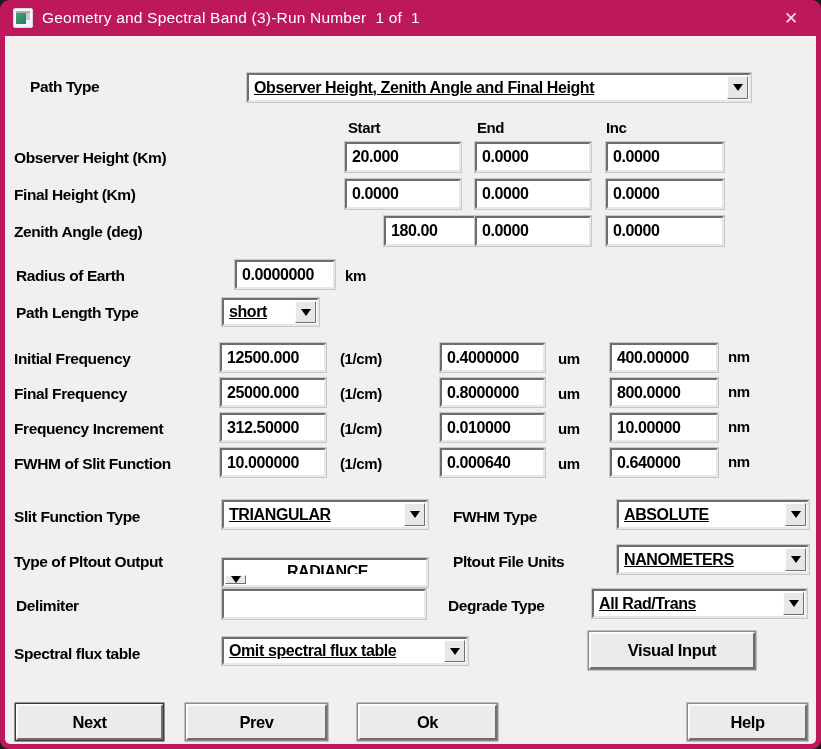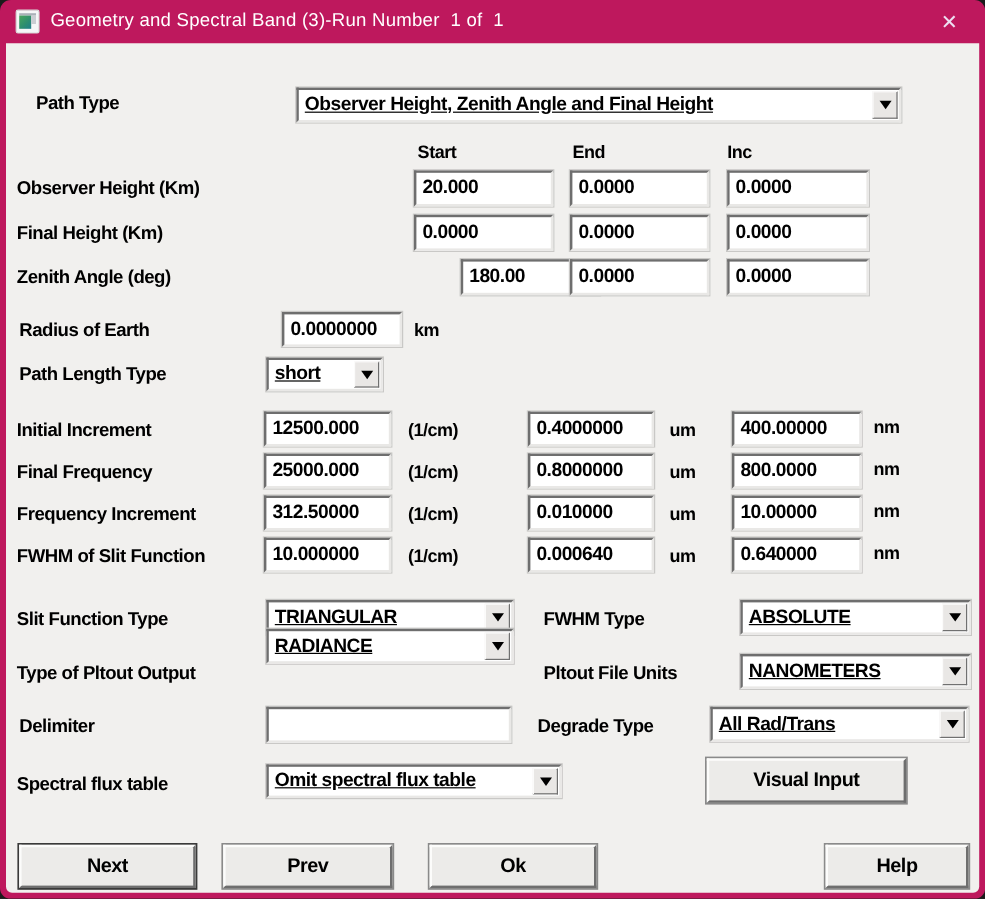--- a/index.html
+++ b/index.html
@@ -107,21 +107,21 @@
   <div class="unit" style="left:345px; top:267px;">km</div>
 
   <div class="lbl" style="left:16px; top:304px;">Path Length Type</div>
   <div class="combo" style="left:222px; top:298px; width:97px; height:28px;">
     <div class="val">short</div>
     <div class="arrow-btn">
       <div class="arrow-down"></div>
     </div>
   </div>
 
-  <div class="lbl" style="left:14px; top:350px;">Initial Increment</div>
+  <div class="lbl" style="left:14px; top:350px;">Initial Frequency</div>
   <input class="field" style="left: 220px; top: 343px; width: 106px; height: 29px;" value="12500.000">
   <div class="unit" style="left:340px; top:350px;">(1/cm)</div>
   <input class="field" style="left: 440px; top: 343px; width: 105px; height: 29px;" value="0.4000000">
   <div class="unit" style="left:558px; top:350px;">um</div>
   <input class="field" style="left: 610px; top: 343px; width: 108px; height: 29px;" value="400.00000">
   <div class="unit" style="left:728px; top:348px;">nm</div>
 
   <div class="lbl" style="left:14px; top:385px;">Final Frequency</div>
   <input class="field" style="left: 220px; top: 378px; width: 106px; height: 29px;" value="25000.000">
   <div class="unit" style="left:340px; top:385px;">(1/cm)</div>
@@ -155,21 +155,21 @@
   </div>
   <div class="lbl" style="left:453px; top:508px;">FWHM Type</div>
   <div class="combo" style="left:617px; top:500px; width:192px; height:29px;">
     <div class="val">ABSOLUTE</div>
     <div class="arrow-btn">
       <div class="arrow-down"></div>
     </div>
   </div>
 
   <div class="lbl" style="left:14px; top:553px;">Type of Pltout Output</div>
-  <div class="combo" style="left:222px; top:524px; width:206px; height:29px;">
+  <div class="combo" style="left:222px; top:558px; width:206px; height:29px;flex-direction:column;">
     <div class="val">RADIANCE</div>
     <div class="arrow-btn">
       <div class="arrow-down"></div>
     </div>
   </div>
   <div class="lbl" style="left:453px; top:553px;">Pltout File Units</div>
   <div class="combo" style="left:617px; top:545px; width:192px; height:29px;">
     <div class="val">NANOMETERS</div>
     <div class="arrow-btn">
       <div class="arrow-down"></div>

